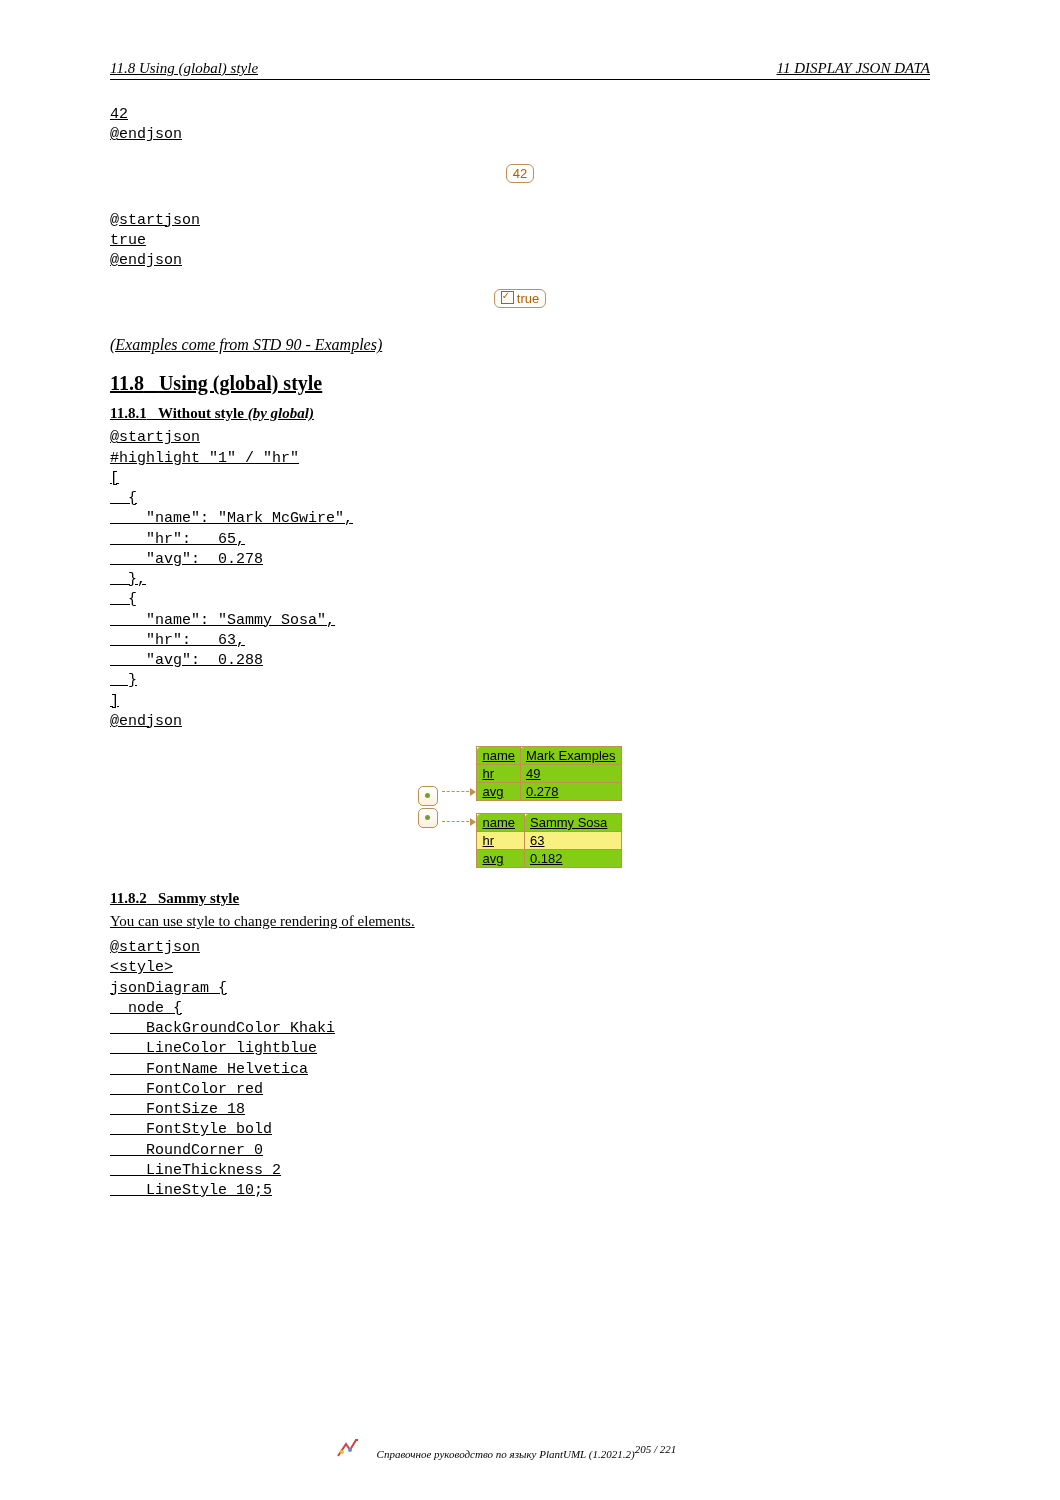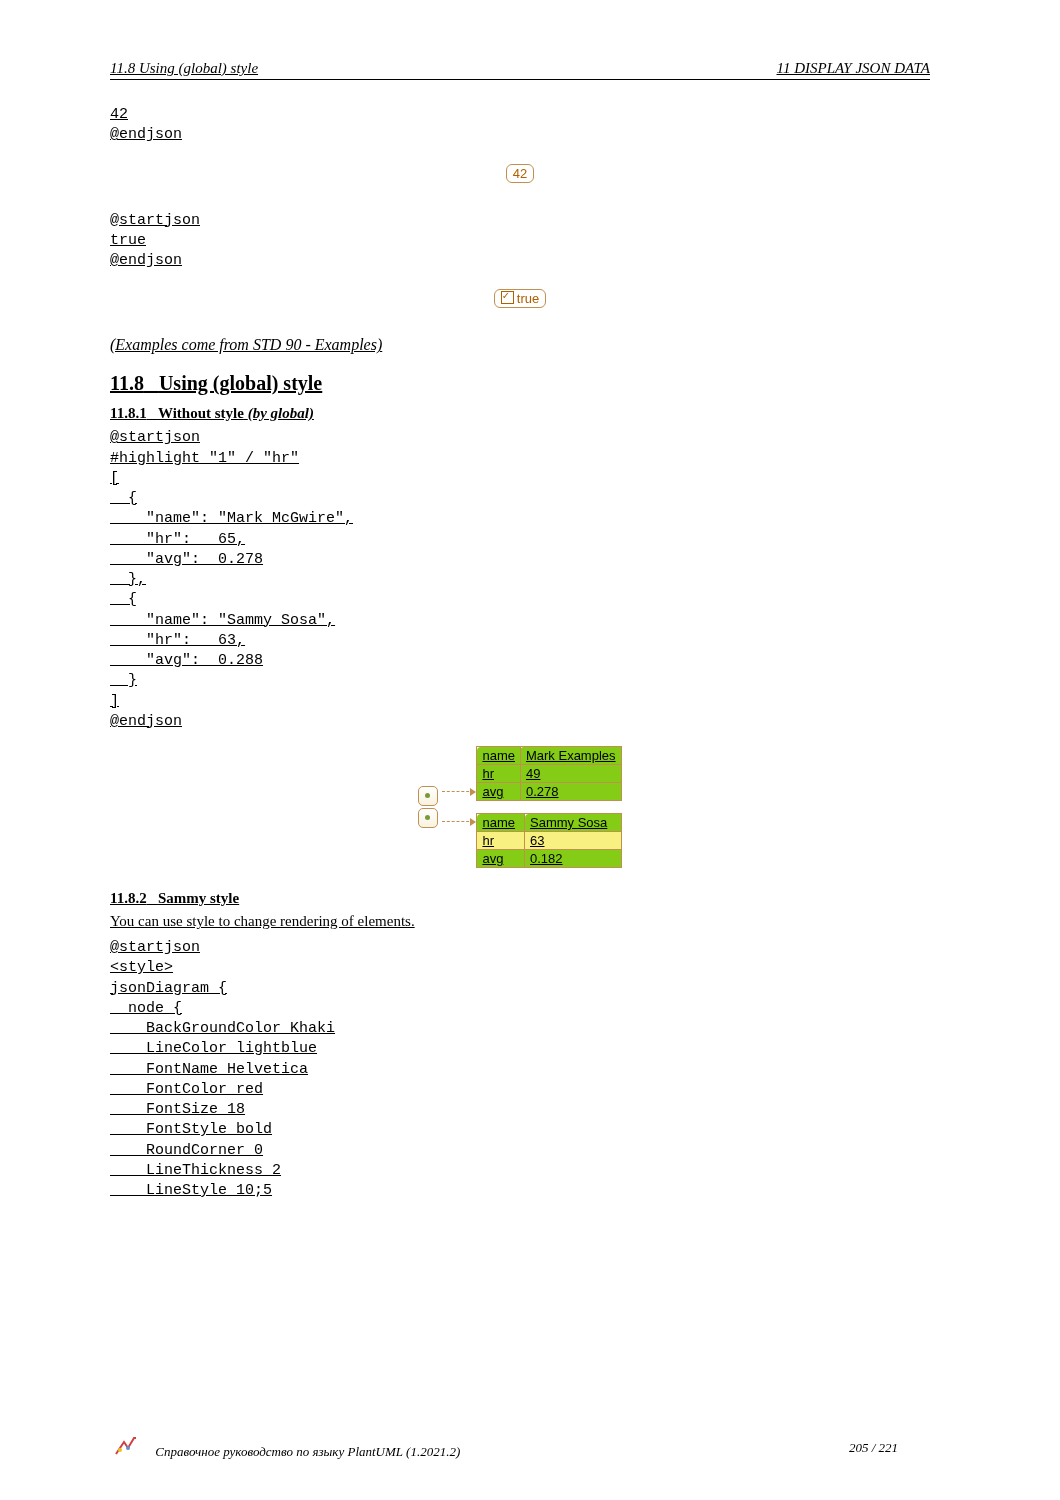--- a/index.html
+++ b/index.html
@@ -130,24 +130,24 @@
   }
   table.json-table tr:first-child td { border-top-left-radius: 4px; }
   .hl { background: #f8f080 !important; }
   .body-text { font-size: 15px; margin: 6px 0 8px 0; }
   .footer {
     position: absolute;
     bottom: 40px;
     left: 114px;
     right: 110px;
     display: flex;
-    justify-content: space-between;
+    justify-content: center;
     align-items: center;
     font-style: italic;
-    font-size: 13px;
+    font-size: 11px;
   }
   .footer .logo {
     width: 28px;
     height: 20px;
     display: inline-block;
     margin-right: 10px;
     position: relative;
   }
   .footer .logo svg { width: 28px; height: 20px; }
   .checkbox {

